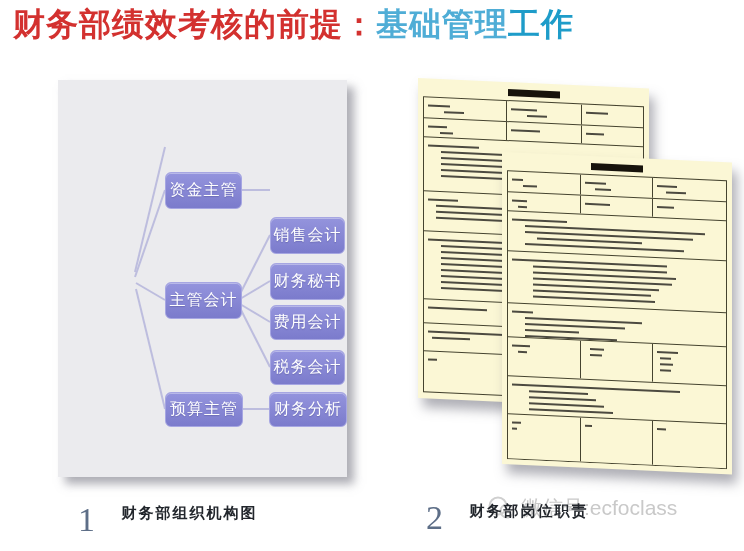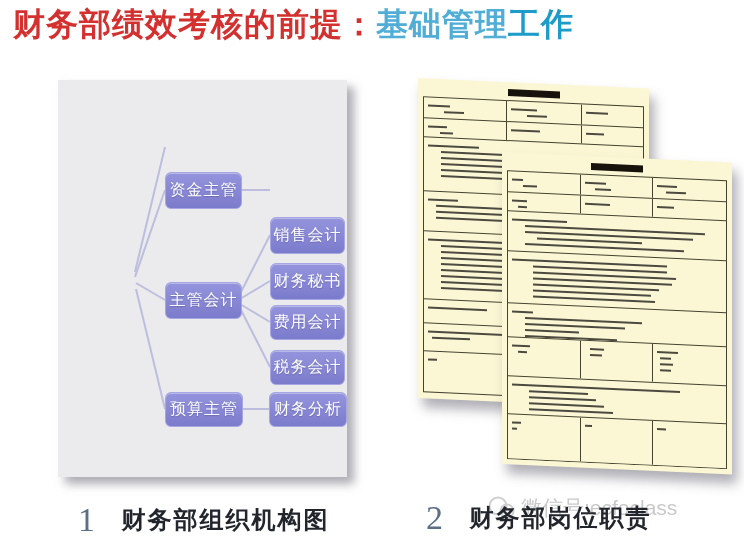--- a/index.html
+++ b/index.html
@@ -38,21 +38,21 @@
   .hrow.r1{border-bottom:1px solid #45432f;}
   .hc{border-right:1px solid #45432f;padding:3px 4px;overflow:hidden;box-sizing:border-box;}
   .hc:last-child{border-right:none;}
   .tl{height:2px;background:#4c4a40;margin-top:4px;}
 
   
   .caption{position:absolute;white-space:nowrap;z-index:4;}
   .c1{left:78px;top:501px;}
   .c2{left:426px;top:499px;}
   .num{font-family:"Liberation Serif",serif;font-size:34px;color:#5d6e87;vertical-align:top;}
-  .lab{font-family:"Liberation Serif",serif;font-weight:700;font-size:24px;color:#22262c;
+  .lab{font-family:"Liberation Serif",serif;font-weight:700;font-size:15px;color:#22262c;
        letter-spacing:2px;margin-left:22px;position:relative;top:3px;}
 
   
   .watermark{position:absolute;left:486px;top:494px;display:flex;align-items:center;gap:5px;
              color:#c9c9c9;font-size:21px;z-index:1;white-space:nowrap;}
 </style>
 </head>
 <body>
 
 <div class="stage">

